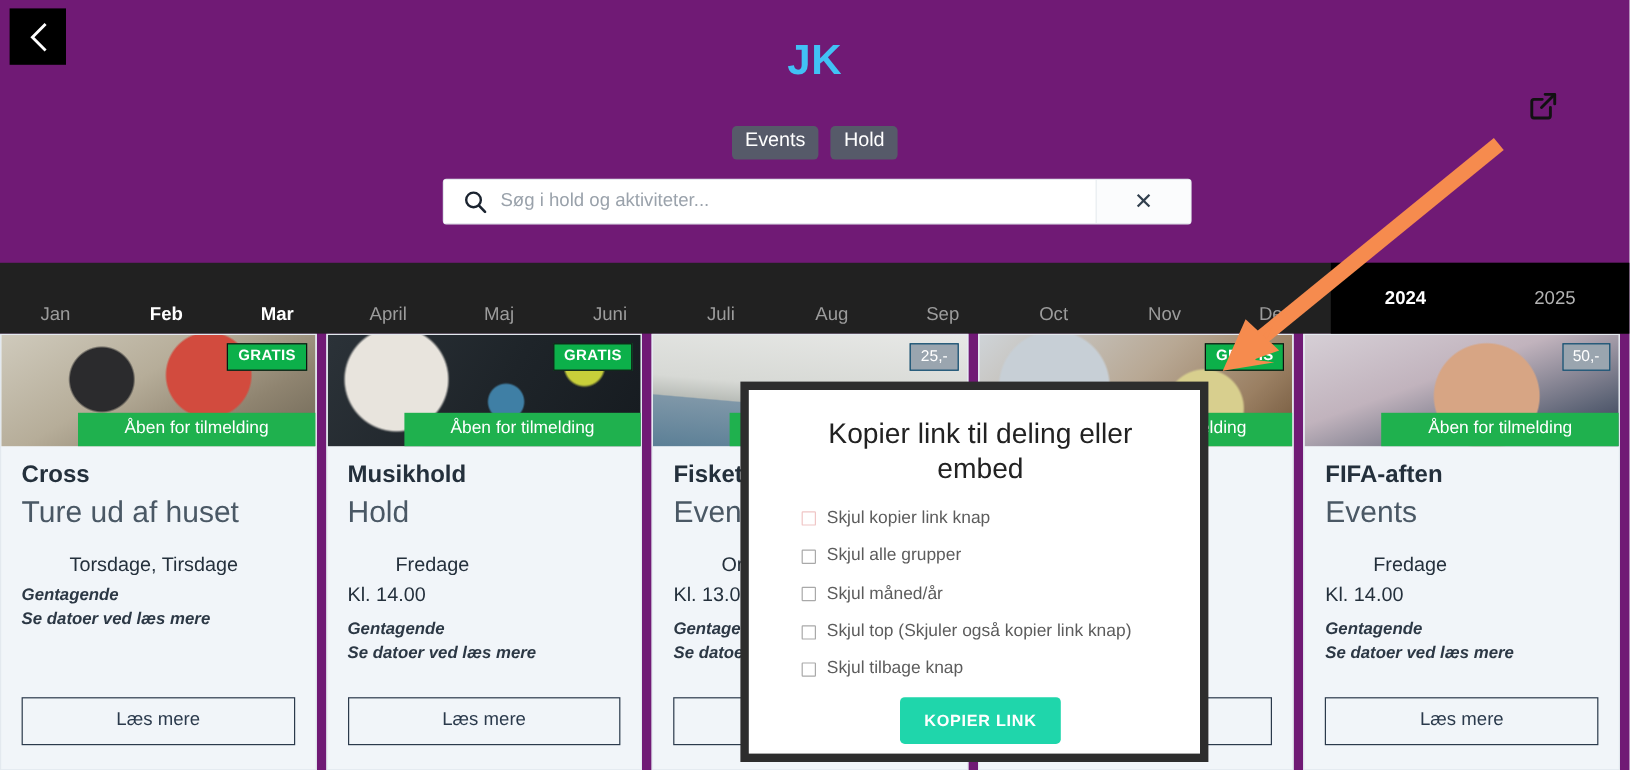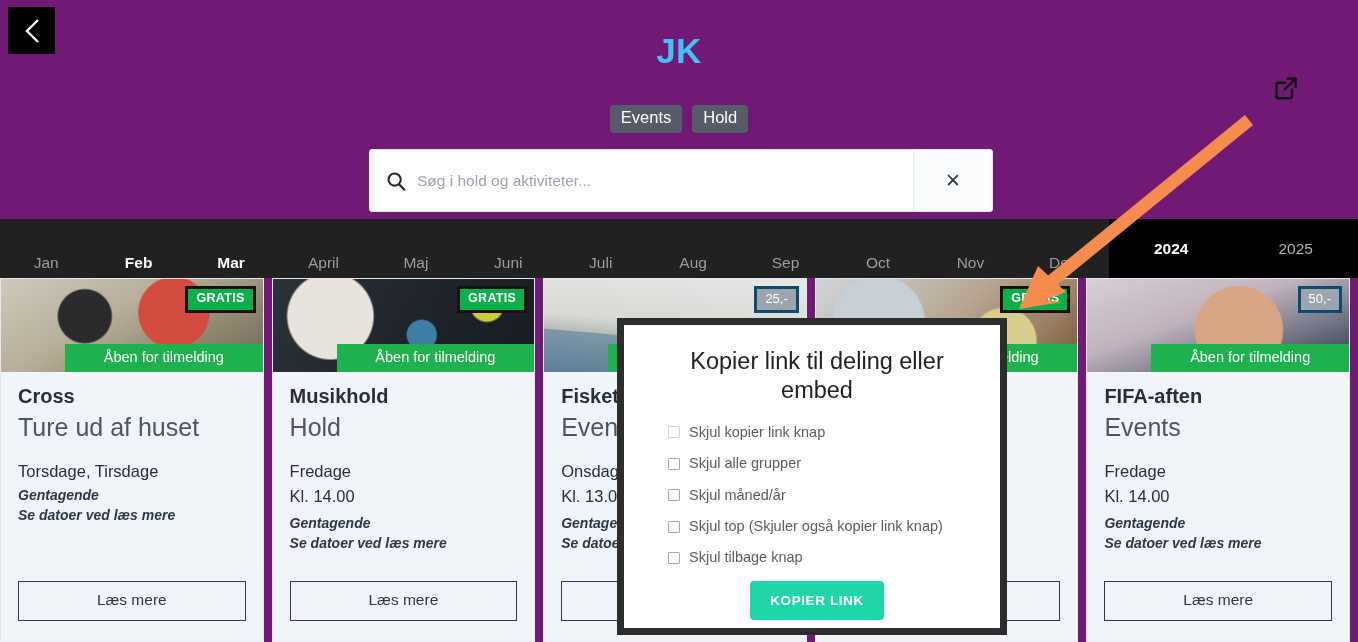--- a/index.html
+++ b/index.html
@@ -55,21 +55,21 @@
     padding: 3px 11px 5px 11px;
     border-radius: 4px;
     cursor: pointer;
     line-height: 1.2;
   }
 
   
   .search-wrap {
     position: absolute;
     left: 369px; top: 149px;
-    width: 624px; height: 63px;
+    width: 624px; height: 38px;
     display: flex;
     background: #fff;
     border: 1px solid #e4e9ee;
     border-radius: 3px;
   }
   .search-field {
     flex: 1;
     display: flex;
     align-items: center;
     padding-left: 16px;
@@ -173,21 +173,21 @@
     position: relative;
     height: 93px;
     overflow: hidden;
   }
   .media-img { position: absolute; inset: 0; }
   .badge-price {
     position: absolute;
     top: 7px; right: 7px;
     font-size: 13px;
     padding: 2px 8px 3px 8px;
-    border: 3px solid #0c4a6e;
+    border: 1px solid #0c4a6e;
     line-height: 1.25;
     color: #ffffff;
     background: #9aa5af;
     z-index: 3;
   }
   .badge-price.free {
     background: #0cb04a;
     border-color: #111;
     font-weight: bold;
     font-size: 12.5px;
@@ -221,20 +221,21 @@
     font-size: 25px;
     color: #4a5865;
     line-height: 1.3;
     margin-bottom: 16px;
   }
   .c-days {
     font-size: 16.5px;
     color: #24303c;
     line-height: 1.35;
     margin-bottom: 3px;
+    margin-left: 40px;
   }
   .c-time {
     font-size: 16.5px;
     color: #24303c;
     line-height: 1.35;
     margin-bottom: 6px;
   }
   .c-note {
     font-size: 14px;
     font-style: italic;

